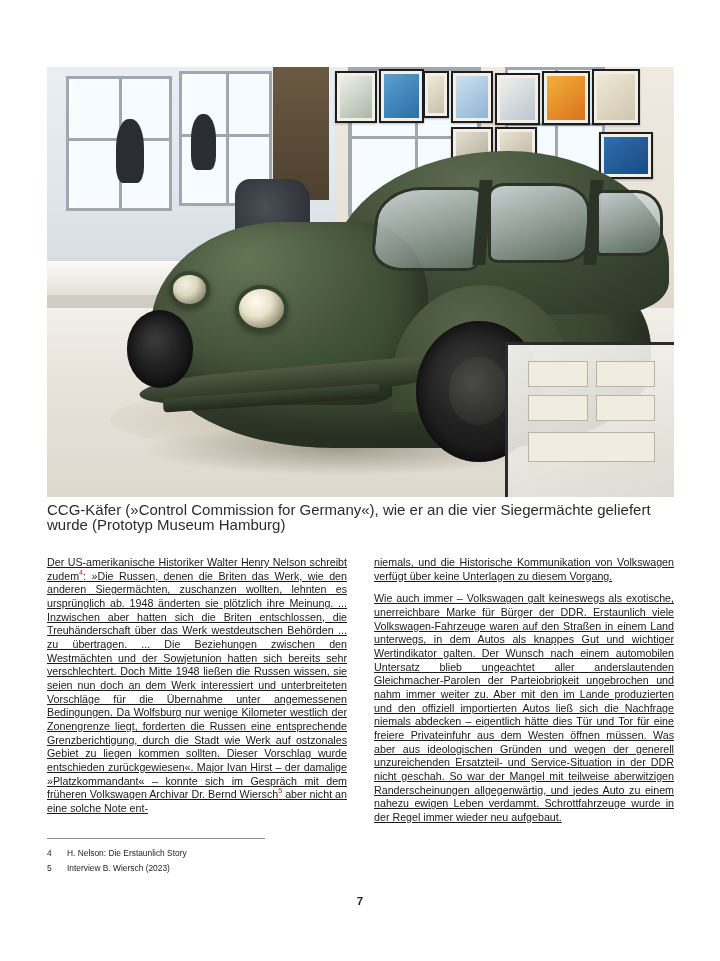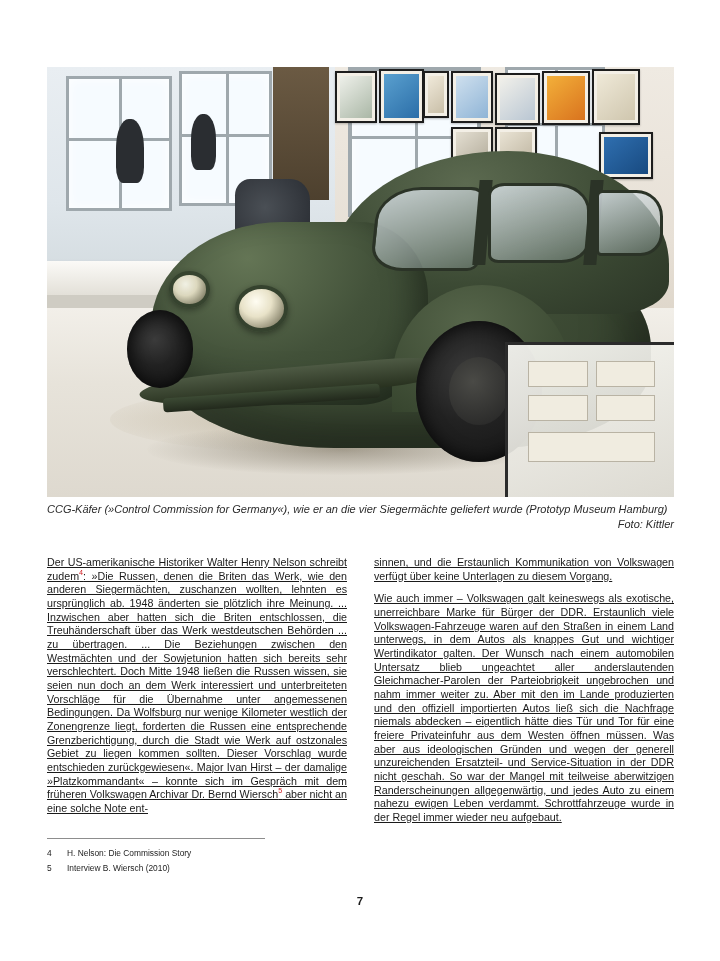--- a/index.html
+++ b/index.html
@@ -240,22 +240,21 @@
   }
   .card {
     position:absolute; background:#f0ece0; border:1px solid #b9b3a4;
   }
 
   
   .caption {
     position: absolute;
     left: 47px; top: 502px; width: 627px;
     z-index: 4;
-    font-style: italic;
-    font-size: 11px;
+    font-size: 15px;
     line-height: 15px;
     color: #2b2b2b;
   }
   .caption .line2 { text-align: right; }
 
   
   .columns {
     position: absolute;
     left: 47px; top: 556px; width: 627px; height: 300px;
     z-index: 4;
@@ -406,40 +405,39 @@
         <div class="card" style="left:12%; top:32%; width:34%; height:16%;"></div>
         <div class="card" style="left:52%; top:32%; width:34%; height:16%;"></div>
         <div class="card" style="left:12%; top:56%; width:74%; height:18%;"></div>
       </div>
 
     </div>
   </div>
 
   <div class="caption">
     <div class="line1">CCG-Käfer (»Control Commission for Germany«), wie er an die vier Siegermächte geliefert wurde (Prototyp Museum Hamburg)</div>
-    <div class="line2">Foto: Kittler</div>
   </div>
 
   <div class="columns">
     <div class="col">
       <p>Der US-amerikanische Historiker Walter Henry Nelson schreibt zudem<sup class="fn">4</sup>: »Die Russen, denen die Briten das Werk, wie den anderen Siegermächten, zuschanzen wollten, lehnten es ursprünglich ab. 1948 änderten sie plötzlich ihre Meinung. ... Inzwischen aber hatten sich die Briten entschlossen, die Treuhänderschaft über das Werk westdeutschen Behörden ... zu übertragen. ... Die Beziehungen zwischen den Westmächten und der Sowjetunion hatten sich bereits sehr verschlechtert. Doch Mitte 1948 ließen die Russen wissen, sie seien nun doch an dem Werk interessiert und unterbreiteten Vorschläge für die Übernahme unter angemessenen Bedingungen. Da Wolfsburg nur wenige Kilometer westlich der Zonengrenze liegt, forderten die Russen eine entsprechende Grenzberichtigung, durch die Stadt wie Werk auf ostzonales Gebiet zu liegen kommen sollten. Dieser Vorschlag wurde entschieden zurückgewiesen«. Major Ivan Hirst – der damalige »Platzkommandant« – konnte sich im Gespräch mit dem früheren Volkswagen Archivar Dr. Bernd Wiersch<sup class="fn">5</sup> aber nicht an eine solche Note ent-</p>
     </div>
     <div class="col">
-      <p>sinnen, und die Erstaunlich Kommunikation von Volkswagen verfügt über keine Unterlagen zu diesem Vorgang.</p>
+      <p>niemals, und die Historische Kommunikation von Volkswagen verfügt über keine Unterlagen zu diesem Vorgang.</p>
       <p>Wie auch immer – Volkswagen galt keineswegs als exotische, unerreichbare Marke für Bürger der DDR. Erstaunlich viele Volkswagen-Fahrzeuge waren auf den Straßen in einem Land unterwegs, in dem Autos als knappes Gut und wichtiger Wertindikator galten. Der Wunsch nach einem automobilen Untersatz blieb ungeachtet aller anderslautenden Gleichmacher-Parolen der Parteiobrigkeit ungebrochen und nahm immer weiter zu. Aber mit den im Lande produzierten und den offiziell importierten Autos ließ sich die Nachfrage niemals abdecken – eigentlich hätte dies Tür und Tor für eine freiere Privateinfuhr aus dem Westen öffnen müssen. Was aber aus ideologischen Gründen und wegen der generell unzureichenden Ersatzteil- und Service-Situation in der DDR nicht geschah. So war der Mangel mit teilweise aberwitzigen Randerscheinungen allgegenwärtig, und jedes Auto zu einem nahezu ewigen Leben verdammt. Schrottfahrzeuge wurde in der Regel immer wieder neu aufgebaut.</p>
     </div>
   </div>
 
   <div class="footnotes">
     <div class="fn-rule"></div>
     <div class="fn-row">
       <span class="fn-num">4</span>
-      <span>H. Nelson: Die Commission Story</span>
+      <span>H. Nelson: Die Erstaunlich Story</span>
     </div>
     <div class="fn-row">
       <span class="fn-num">5</span>
-      <span>Interview B. Wiersch (2010)</span>
+      <span>Interview B. Wiersch (2023)</span>
     </div>
   </div>
 
   <div class="page-number">7</div>
 
 </div>
 
 </body></html>

